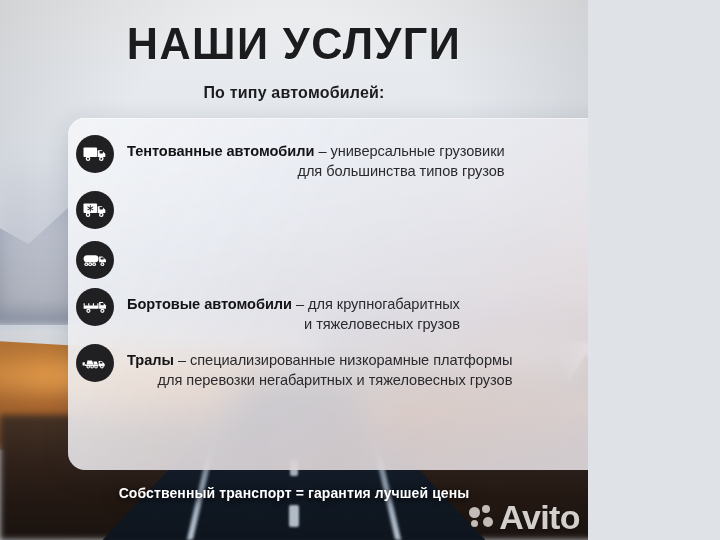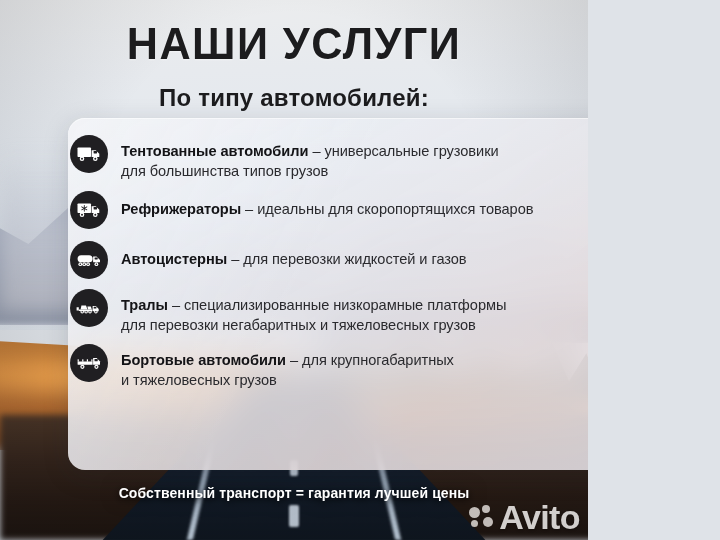--- a/index.html
+++ b/index.html
@@ -105,21 +105,21 @@
   
   .title{
     position:absolute;left:0;right:0;top:18px;text-align:center;
     font-size:45px;font-weight:bold;letter-spacing:1.5px;
     color:#1c1c1e;font-stretch:condensed;
     transform:scaleX(.96);
     text-shadow:0 1px 2px rgba(255,255,255,.5);
   }
   .subtitle{
     position:absolute;left:0;right:0;top:84px;text-align:center;
-    font-size:24px;font-weight:bold;color:#1c1c1e;letter-spacing:.2px;
+    font-size:16px;font-weight:bold;color:#1c1c1e;letter-spacing:.2px;
   }
 
   
   .card{
     position:absolute;left:68px;top:118px;width:584px;height:352px;
     border-radius:17px;
     background:linear-gradient(150deg,
         rgba(238,240,244,.90) 0%,
         rgba(234,237,243,.88) 26%,
         rgba(233,231,235,.86) 52%,
@@ -128,21 +128,21 @@
     backdrop-filter:blur(18px) saturate(115%);
     -webkit-backdrop-filter:blur(18px) saturate(115%);
     box-shadow:0 6px 26px rgba(30,35,45,.18), inset 0 1px 0 rgba(255,255,255,.55);
     overflow:hidden;
   }
   .card-sheen{
     position:absolute;inset:0;pointer-events:none;
     background:linear-gradient(118deg,rgba(255,255,255,.30) 0%,rgba(255,255,255,0) 42%);
   }
 
-  .rows{position:absolute;inset:0;padding:14px 20px 10px 2px;box-sizing:border-box;}
+  .rows{position:absolute;inset:0;padding:14px 20px 10px 8px;box-sizing:border-box;text-align:right;}
   .row{display:flex;align-items:flex-start;margin-bottom:5px;}
   .row-ico{
     flex:0 0 auto;width:38px;height:38px;border-radius:50%;
     background:#201f22;display:flex;align-items:center;justify-content:center;
     margin-right:13px;margin-top:1px;
   }
   .row-ico svg{display:block;}
   .row-txt{
     font-size:14.6px;line-height:20px;color:#2a2a2e;padding-top:7px;
     letter-spacing:-.05px;
@@ -245,48 +245,62 @@
               <rect x="-0.45" y="-3.4" width="0.9" height="6.8" rx="0.4" transform="rotate(120)"></rect>
             </g>
             <path d="M14.6 4.2h4.1l3.6 3.5v3.3h-7.7z"></path>
             <rect x="16.6" y="5.1" width="3.4" height="2.3" rx="0.4" fill="#201f22"></rect>
             <circle cx="5" cy="12.8" r="2.3"></circle>
               <circle cx="5" cy="12.8" r="1" fill="#201f22"></circle>
             <circle cx="18.3" cy="12.8" r="2.3"></circle>
               <circle cx="18.3" cy="12.8" r="1" fill="#201f22"></circle>
           </svg>
         </div>
-        <div class="row-txt">
-          <b>Рефрижераторы</b>
-          <span>–</span>
-          <span>идеальны для скоропортящихся товаров</span>
-        </div>
       </div>
 
 
       <div class="row r4">
         <div class="row-ico">
           <svg width="25" height="16" viewBox="0 0 25 16" fill="#fff">
             <rect x="0.6" y="3.2" width="15" height="7" rx="3.5"></rect>
             <path d="M16.1 4.6h3.4l3.5 3.3v2.3h-6.9z"></path>
             <rect x="17.6" y="5.4" width="3.1" height="2.1" rx="0.4" fill="#201f22"></rect>
             <circle cx="3.3" cy="12.2" r="1.9"></circle>
               <circle cx="3.3" cy="12.2" r=".8" fill="#201f22"></circle>
             <circle cx="7.2" cy="12.2" r="1.9"></circle>
               <circle cx="7.2" cy="12.2" r=".8" fill="#201f22"></circle>
             <circle cx="11.1" cy="12.2" r="1.9"></circle>
               <circle cx="11.1" cy="12.2" r=".8" fill="#201f22"></circle>
             <circle cx="19.4" cy="12.2" r="1.9"></circle>
               <circle cx="19.4" cy="12.2" r=".8" fill="#201f22"></circle>
           </svg>
         </div>
+      </div>
+
+      <div class="row r5">
+        <div class="row-ico">
+          <svg width="25" height="16" viewBox="0 0 25 16" fill="#fff">
+            <rect x="0.6" y="6.4" width="15" height="3.4" rx="0.5"></rect>
+            <rect x="0.6" y="4.3" width="1.2" height="2.4"></rect>
+            <rect x="5.2" y="4.3" width="1.2" height="2.4"></rect>
+            <rect x="9.8" y="4.3" width="1.2" height="2.4"></rect>
+            <rect x="14.3" y="4.3" width="1.2" height="2.4"></rect>
+            <path d="M16.1 3.1h3.5l3.4 3.5v3.2h-6.9z"></path>
+            <rect x="17.5" y="4.1" width="3.2" height="2.2" rx="0.4" fill="#201f22"></rect>
+            <circle cx="5.4" cy="11.8" r="2.1"></circle>
+              <circle cx="5.4" cy="11.8" r=".9" fill="#201f22"></circle>
+            <circle cx="19.4" cy="11.8" r="2.1"></circle>
+              <circle cx="19.4" cy="11.8" r=".9" fill="#201f22"></circle>
+          </svg>
+        </div>
         <div class="row-txt">
-          <b>Автоцистерны</b>
+          <b>Бортовые автомобили</b>
           <span>–</span>
-          <span>для перевозки жидкостей и газов</span>
+          <span>для крупногабаритных</span><br>
+          <span>и тяжеловесных грузов</span>
         </div>
       </div>
 
       <div class="row r6">
         <div class="row-ico">
           <svg width="26" height="14" viewBox="0 0 26 14" fill="#fff">
             <path d="M0.6 6.2h2.2v3.3H0.6z"></path>
             <path d="M2.8 8.4h13.5v1.5H2.8z"></path>
             <path d="M5.4 4.4h4.6l1.5 4H4.6z"></path>
             <path d="M11.4 5.6h3.4l1.1 2.8h-3.9z"></path>
@@ -303,44 +317,20 @@
           </svg>
         </div>
         <div class="row-txt">
           <b>Тралы</b>
           <span>–</span>
           <span>специализированные низкорамные платформы</span><br>
           <span>для перевозки негабаритных и тяжеловесных грузов</span>
         </div>
       </div>
 
-      <div class="row r5">
-        <div class="row-ico">
-          <svg width="25" height="16" viewBox="0 0 25 16" fill="#fff">
-            <rect x="0.6" y="6.4" width="15" height="3.4" rx="0.5"></rect>
-            <rect x="0.6" y="4.3" width="1.2" height="2.4"></rect>
-            <rect x="5.2" y="4.3" width="1.2" height="2.4"></rect>
-            <rect x="9.8" y="4.3" width="1.2" height="2.4"></rect>
-            <rect x="14.3" y="4.3" width="1.2" height="2.4"></rect>
-            <path d="M16.1 3.1h3.5l3.4 3.5v3.2h-6.9z"></path>
-            <rect x="17.5" y="4.1" width="3.2" height="2.2" rx="0.4" fill="#201f22"></rect>
-            <circle cx="5.4" cy="11.8" r="2.1"></circle>
-              <circle cx="5.4" cy="11.8" r=".9" fill="#201f22"></circle>
-            <circle cx="19.4" cy="11.8" r="2.1"></circle>
-              <circle cx="19.4" cy="11.8" r=".9" fill="#201f22"></circle>
-          </svg>
-        </div>
-        <div class="row-txt">
-          <b>Бортовые автомобили</b>
-          <span>–</span>
-          <span>для крупногабаритных</span><br>
-          <span>и тяжеловесных грузов</span>
-        </div>
-      </div>
-
     </div>
   </div>
 
   <div class="footer">Собственный транспорт = гарантия лучшей цены</div>
 
   <div class="avito">
     <div class="avito-dots">
       <i class="ad1"></i>
         <i class="ad2"></i>
         <i class="ad3"></i>

